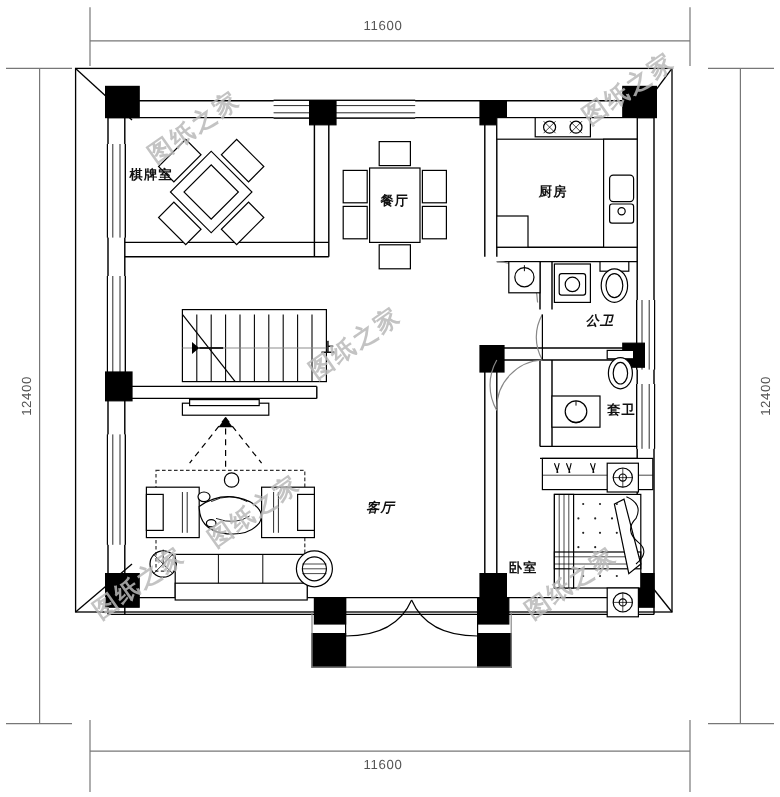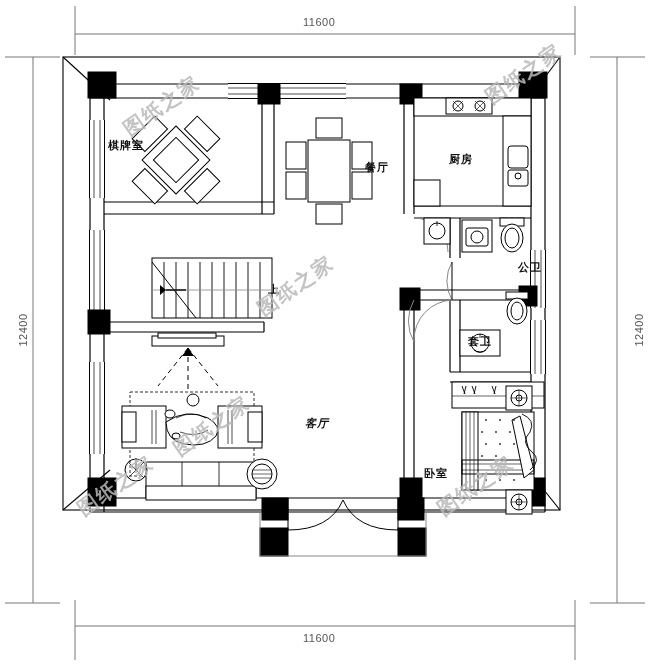--- a/index.html
+++ b/index.html
@@ -392,24 +392,24 @@
     </g>
 
   </svg>
 
   <div class="dim-text" style="left:303px;top:16px;">11600</div>
   <div class="dim-text" style="left:303px;top:632px;">11600</div>
   <div class="dim-text dim-v" style="left:6px;top:324px;transform:rotate(-90deg);">12400</div>
   <div class="dim-text dim-v" style="left:622px;top:324px;transform:rotate(-90deg);">12400</div>
 
   <div class="room-label" style="left:108px;top:138px;">棋牌室</div>
-  <div class="room-label" style="left:317px;top:160px;margin-left:48px;">餐厅</div>
+  <div class="room-label" style="left:317px;top:160px;">餐厅</div>
   <div class="room-label" style="left:449px;top:152px;">厨房</div>
-  <div class="room-label" style="left:518px;top:260px;">公卫</div>
-  <div class="room-label" style="left:468px;top:334px;">套卫</div>
+  <div class="room-label" style="left:488px;top:260px;font-style:italic;">公卫</div>
+  <div class="room-label" style="left:506px;top:334px;">套卫</div>
   <div class="room-label" style="left:424px;top:466px;">卧室</div>
   <div class="room-label" style="left:305px;top:416px;font-style:italic;">客厅</div>
 
   <div class="stair-up" style="left:268px;top:282px;">上</div>
 
   <div class="wm" style="left:118px;top:120px;">图纸之家</div>
   <div class="wm" style="left:480px;top:88px;">图纸之家</div>
   <div class="wm" style="left:252px;top:300px;">图纸之家</div>
   <div class="wm" style="left:72px;top:500px;">图纸之家</div>
   <div class="wm" style="left:432px;top:500px;">图纸之家</div>

